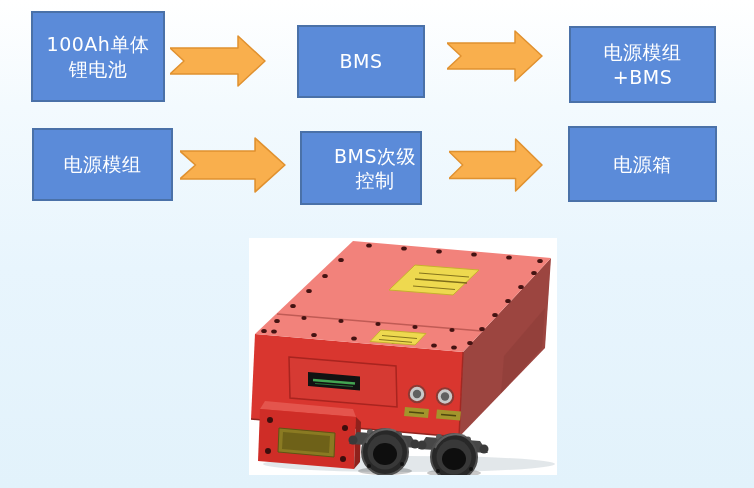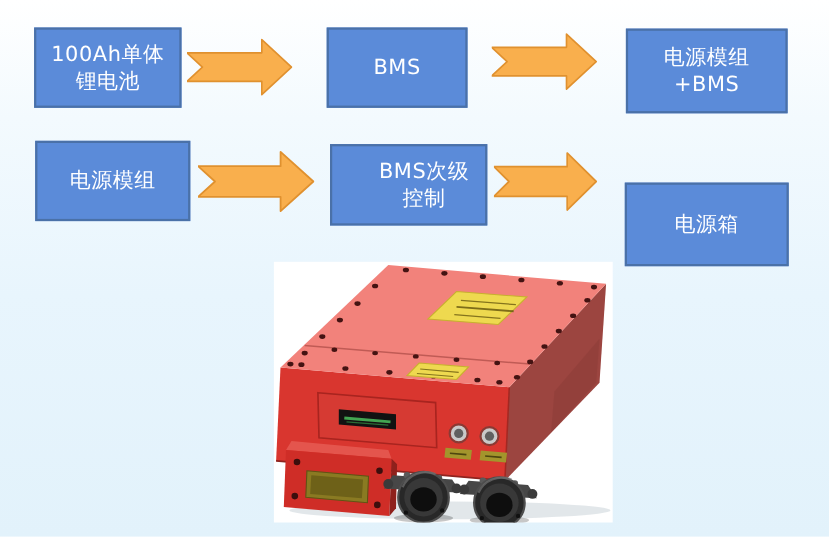--- a/index.html
+++ b/index.html
@@ -33,31 +33,31 @@
   }
   .flow-arrow { position: absolute; }
   .flow-arrow svg { display: block; width: 100%; height: 100%; }
   .flow-arrow polygon {
     fill: var(--arrow-fill, #f9af4d);
     stroke: var(--arrow-border, #e0912f);
     stroke-width: 1.5;
     stroke-linejoin: round;
   }
   
-  .b-cell      { left: 31px;  top: 25px;  width: 134px; height: 73px; text-align: right; }
+  .b-cell      { left: 31px;  top: 11px;  width: 134px; height: 91px; text-align: right; }
   .a-r1a1      { left: 170px; top: 34px;  width: 96px;  height: 54px; }
   .b-bms       { left: 297px; top: 25px;  width: 128px; height: 73px; }
   .a-r1a2      { left: 447px; top: 29px;  width: 96px;  height: 54px; }
   .b-module15  { left: 569px; top: 26px;  width: 147px; height: 77px; }
   
   .b-module6   { left: 32px;  top: 128px; width: 141px; height: 73px; }
   .a-r2a1      { left: 180px; top: 136px; width: 106px; height: 58px; }
-  .b-bms2      { left: 300px; top: 131px; width: 143px; height: 74px; padding-left: 28px; }
+  .b-bms2      { left: 300px; top: 131px; width: 122px; height: 74px; padding-left: 28px; }
   .a-r2a2      { left: 449px; top: 137px; width: 94px;  height: 56px; }
-  .b-powerbox  { left: 568px; top: 126px; width: 149px; height: 76px; margin-top: 40px; }
+  .b-powerbox  { left: 568px; top: 126px; width: 149px; height: 76px; }
 
   .photo {
     position: absolute;
     left: 249px; top: 238px;
     width: 308px; height: 237px;
     background: var(--photo-bg, #ffffff);
   }
   .photo svg { display: block; width: 100%; height: 100%; }
 </style>
 </head>

